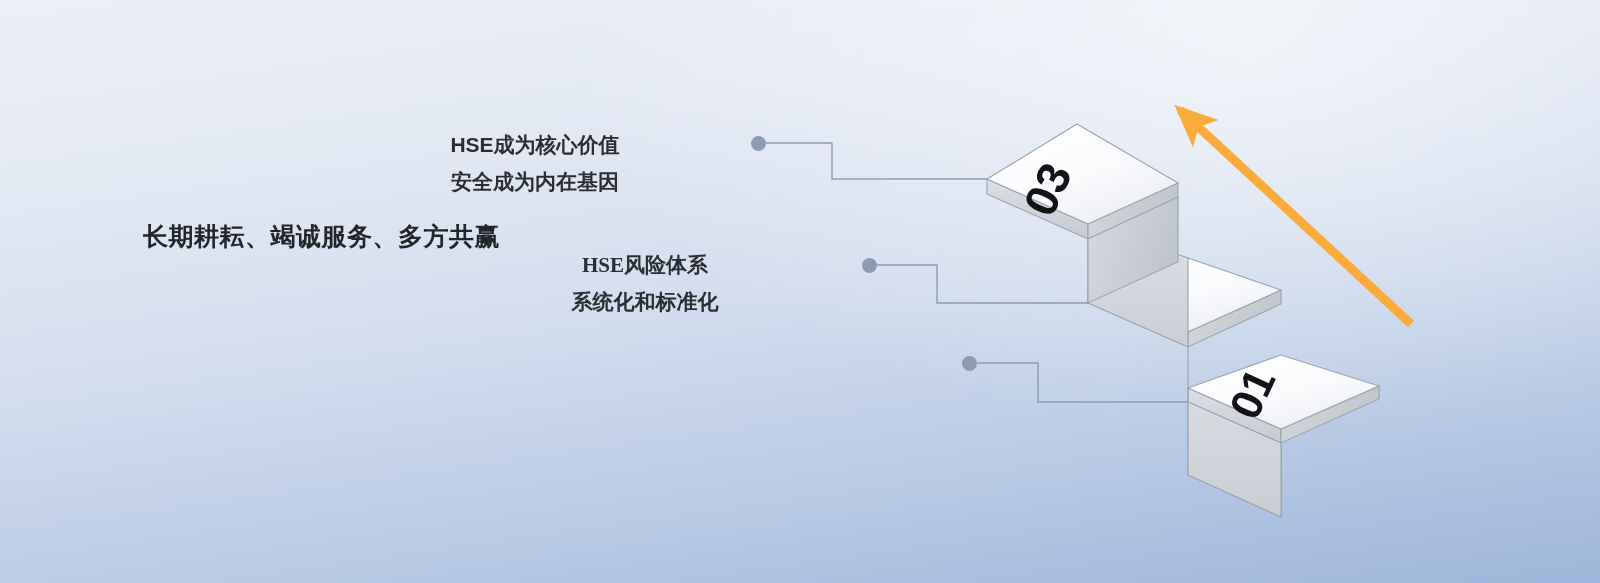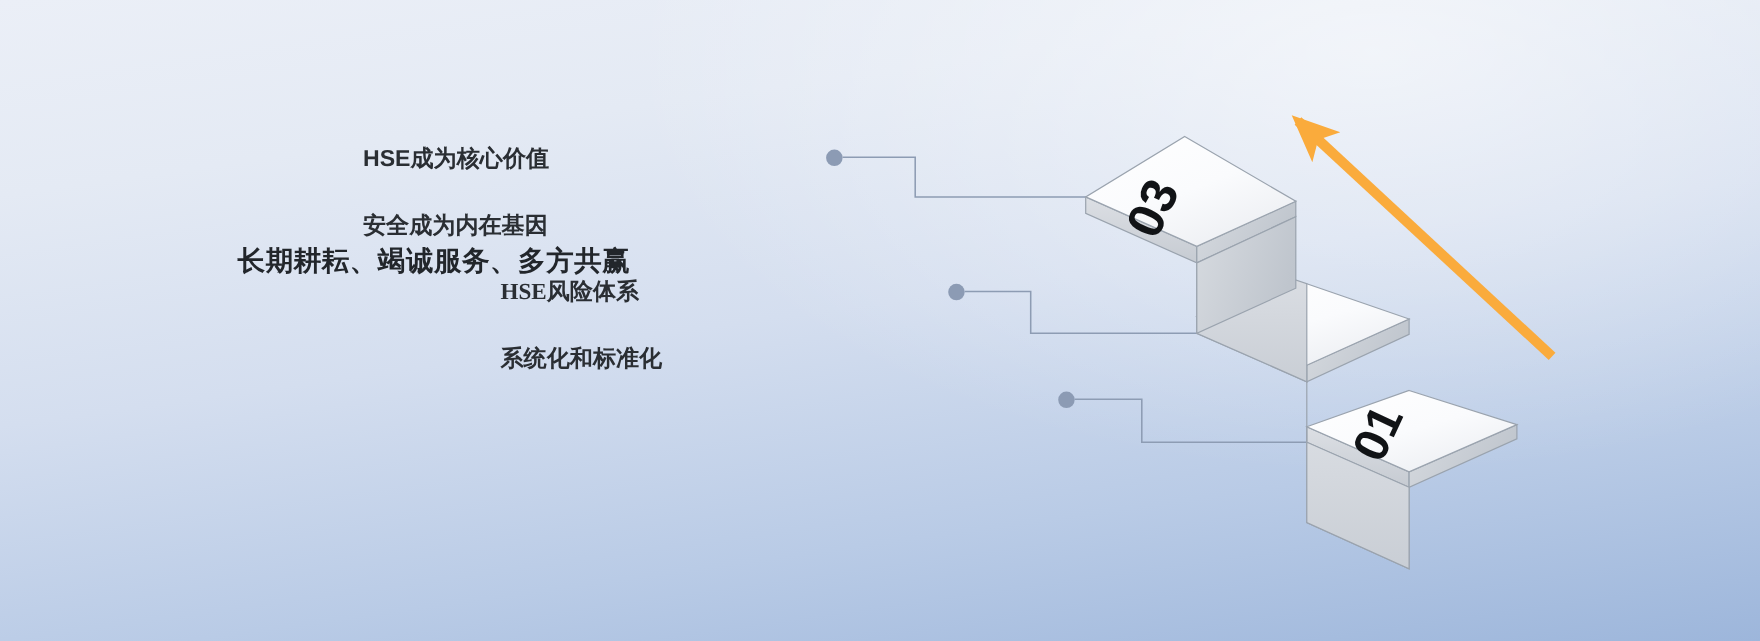--- a/index.html
+++ b/index.html
@@ -35,34 +35,33 @@
     white-space: nowrap;
   }
   #subtitle {
     margin: 0;
     margin-top: 34px;
     font-size: 25px;
     font-weight: 700;
     letter-spacing: 0.5px;
     color: #22262b;
     white-space: nowrap;
-    text-align: right;
   }
 
   
   .callout {
     position: absolute;
-    text-align: left;
+    text-align: center;
     color: #2a2e33;
     font-size: 21px;
     font-weight: 600;
     line-height: 1.0;
     white-space: nowrap;
   }
-  .callout .ln2 { display: block; margin-top: 40px; }
+  .callout .ln2 { display: block; margin-top: 16px; }
 
   .callout-dot {
     position: absolute;
     width: 15px;
     height: 15px;
     border-radius: 50%;
     background: #8c9bb4;
   }
 
   

